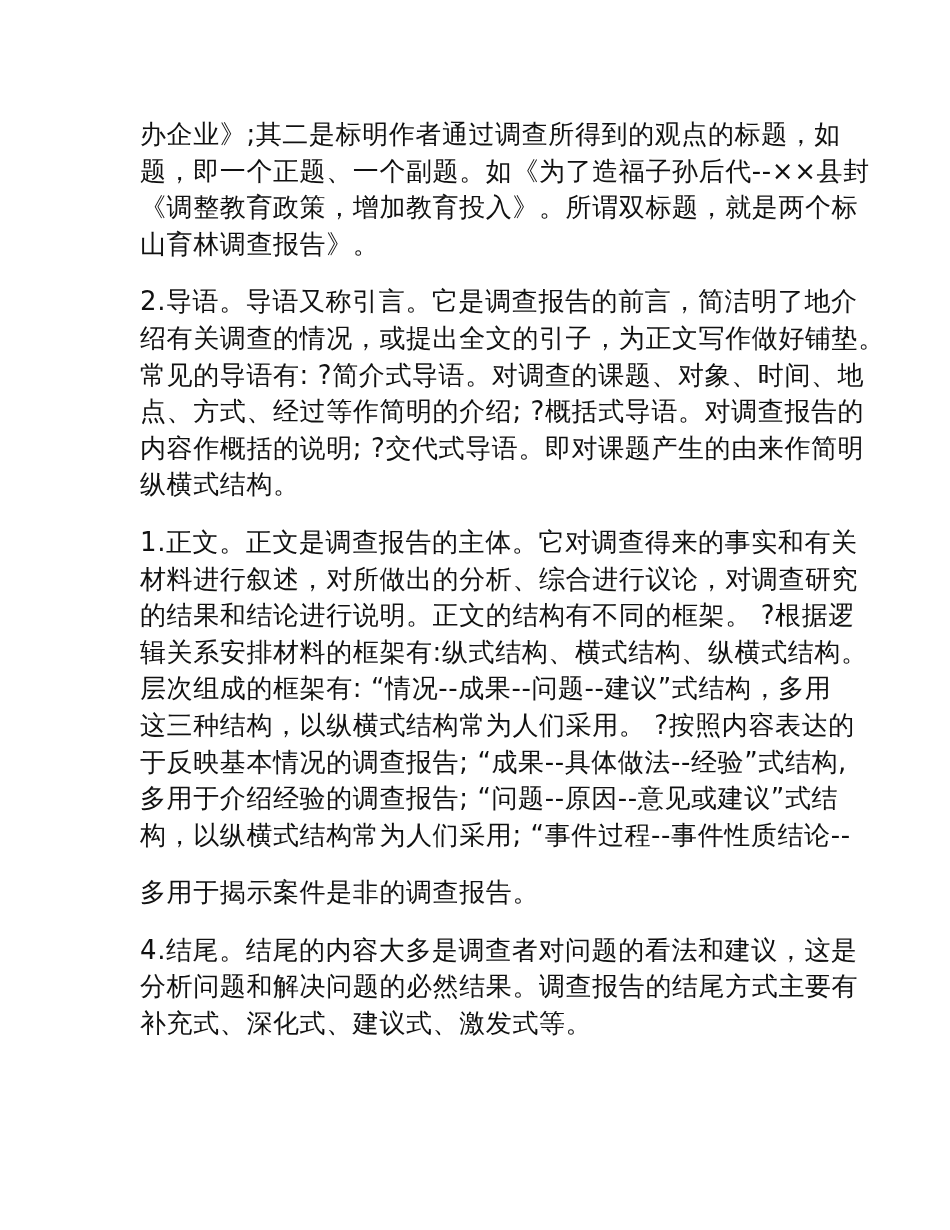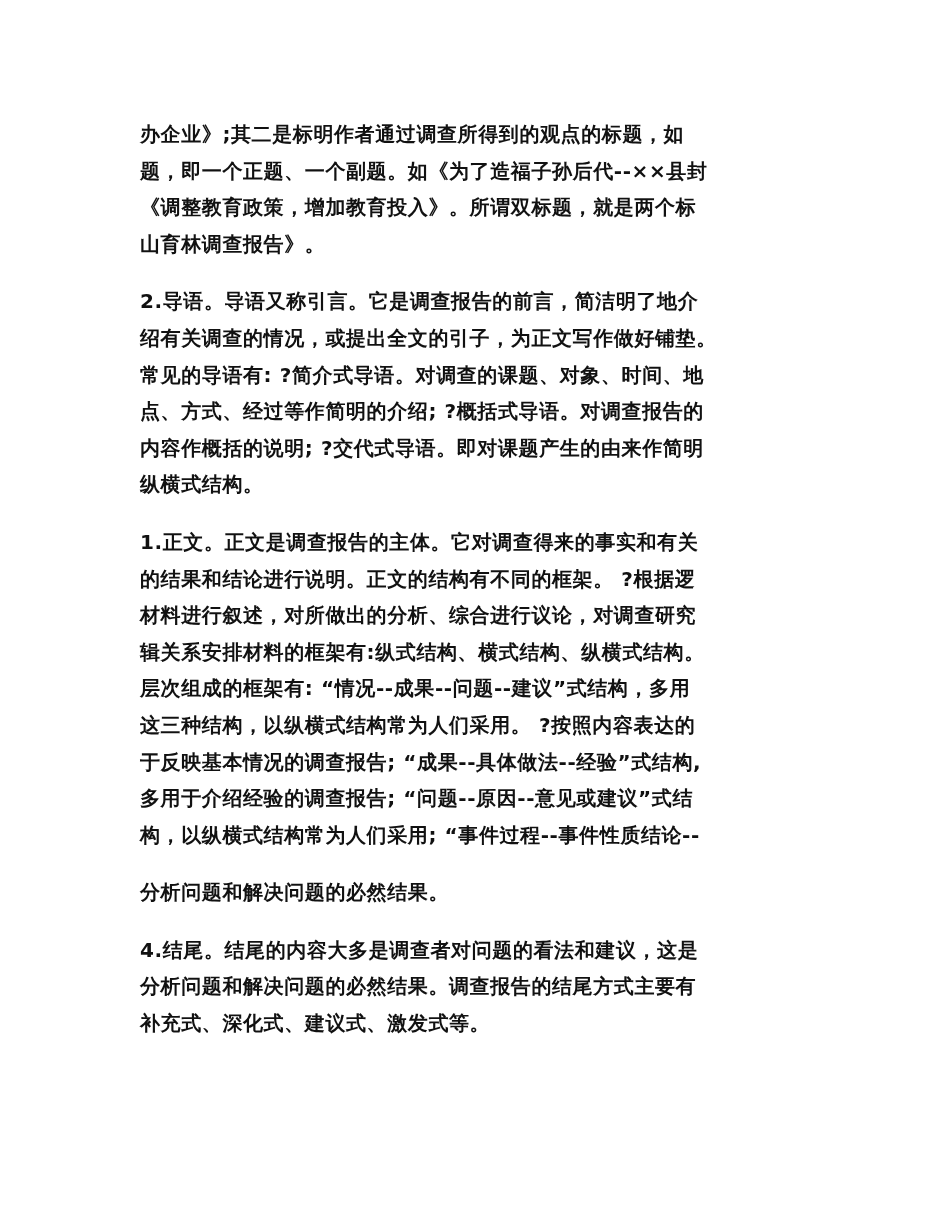--- a/index.html
+++ b/index.html
@@ -16,24 +16,23 @@
       color: #111111;
     }
     .page {
       position: absolute;
       left: 140px;
       top: 116px;
       width: 690px;
     }
     .para {
       margin: 0 0 21px 0;
-      font-size: 20px;
+      font-size: 26px;
       line-height: 36.6px;
       letter-spacing: 0.6px;
-      font-weight: bold;
     }
     .line {
       display: block;
       white-space: nowrap;
     }
   </style>
 </head>
 <body>
 
 <div class="page">
@@ -46,30 +45,30 @@
   <p class="para">
     <span class="line">2.导语。导语又称引言。它是调查报告的前言，简洁明了地介</span>
     <span class="line">绍有关调查的情况，或提出全文的引子，为正文写作做好铺垫。</span>
     <span class="line">常见的导语有: ?简介式导语。对调查的课题、对象、时间、地</span>
     <span class="line">点、方式、经过等作简明的介绍; ?概括式导语。对调查报告的</span>
     <span class="line">内容作概括的说明; ?交代式导语。即对课题产生的由来作简明</span>
     <span class="line">纵横式结构。</span>
   </p>
   <p class="para">
     <span class="line">1.正文。正文是调查报告的主体。它对调查得来的事实和有关</span>
+    <span class="line">材料进行叙述，对所做出的分析、综合进行议论，对调查研究</span>
     <span class="line">的结果和结论进行说明。正文的结构有不同的框架。 ?根据逻</span>
-    <span class="line">材料进行叙述，对所做出的分析、综合进行议论，对调查研究</span>
     <span class="line">辑关系安排材料的框架有:纵式结构、横式结构、纵横式结构。</span>
     <span class="line">层次组成的框架有: “情况--成果--问题--建议”式结构，多用</span>
     <span class="line">这三种结构，以纵横式结构常为人们采用。 ?按照内容表达的</span>
     <span class="line">于反映基本情况的调查报告; “成果--具体做法--经验”式结构,</span>
     <span class="line">多用于介绍经验的调查报告; “问题--原因--意见或建议”式结</span>
     <span class="line">构，以纵横式结构常为人们采用; “事件过程--事件性质结论--</span>
   </p>
   <p class="para">
-    <span class="line">分析问题和解决问题的必然结果。</span>
+    <span class="line">多用于揭示案件是非的调查报告。</span>
   </p>
   <p class="para">
     <span class="line">4.结尾。结尾的内容大多是调查者对问题的看法和建议，这是</span>
     <span class="line">分析问题和解决问题的必然结果。调查报告的结尾方式主要有</span>
     <span class="line">补充式、深化式、建议式、激发式等。</span>
   </p>
 </div>
 
 </body></html>

